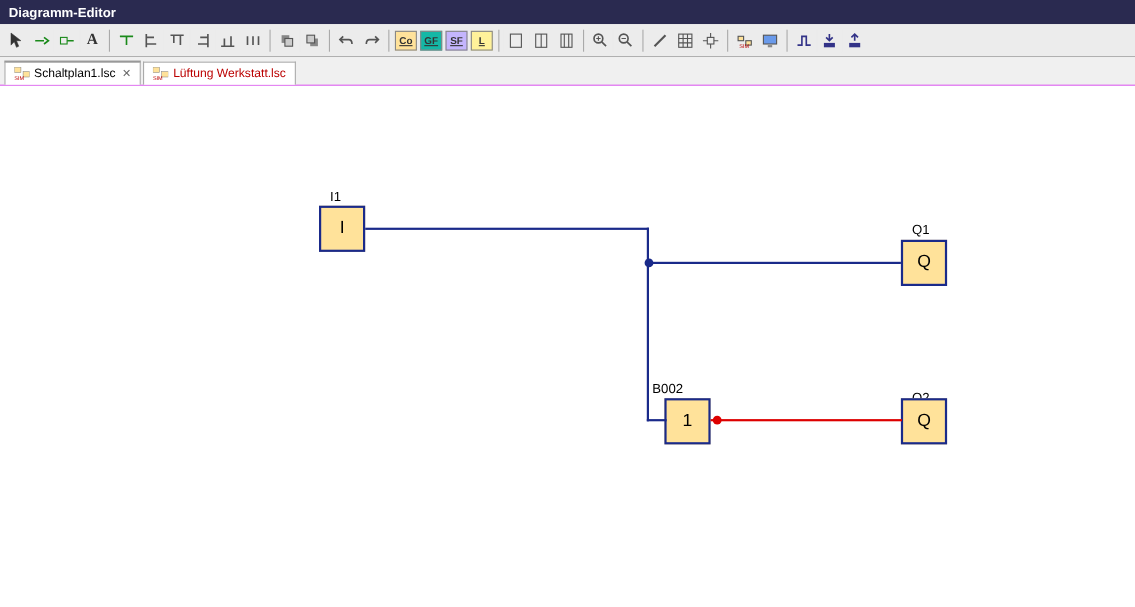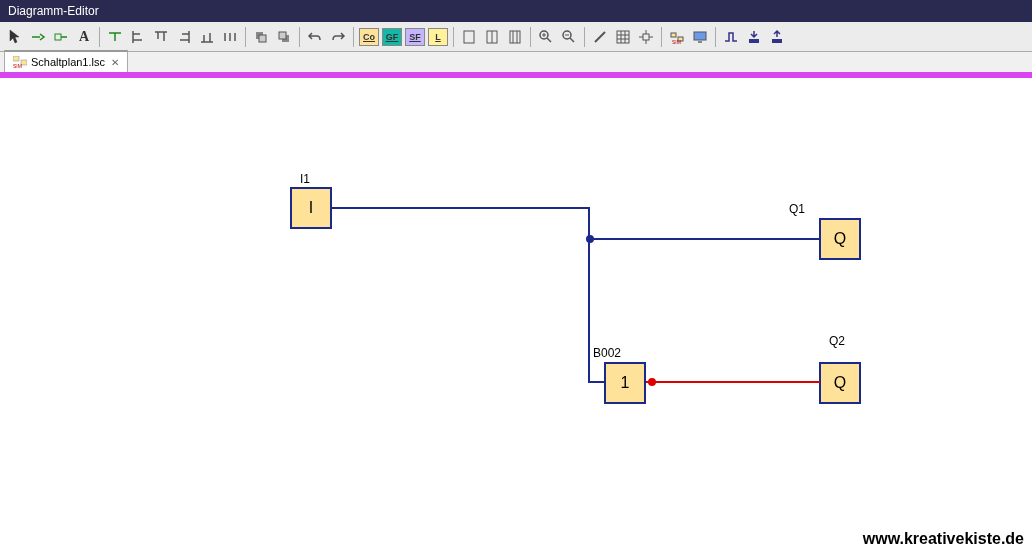--- a/index.html
+++ b/index.html
@@ -1,22 +1,22 @@
 <!DOCTYPE html>
 <html><head>
 <meta charset="utf-8">
 <style>
 * { box-sizing: border-box; margin: 0; padding: 0; }
 body { font-family: Tahoma, Arial, sans-serif; font-size: 11px; background: #fff; width: 1032px; height: 552px; overflow: hidden; position: relative; }
-.titlebar { background: #2a2a50; color: #fff; padding: 4px 8px; font-weight: normal; font-size: 12px; height: 22px; }
+.titlebar { background: #2a2a50; color: #fff; padding: 4px 8px; font-weight: bold; font-size: 12px; height: 22px; }
 .toolbar { background: #ececec; border-bottom: 1px solid #aaa; padding: 2px 4px; height: 30px; display: flex; align-items: center; gap: 1px; }
 .tool-btn { width: 22px; height: 22px; border: 1px solid transparent; background: #ececec; display: inline-flex; align-items: center; justify-content: center; cursor: pointer; font-size: 10px; color: #333; }
 .tool-sep { width: 1px; height: 20px; background: #aaa; margin: 0 3px; }
 .tool-letter { width: 20px; height: 18px; border: 1px solid #888; font-size: 9px; font-weight: bold; display: inline-flex; align-items: center; justify-content: center; text-decoration: underline; }
-.tabs { background: #f0f0f0; border-bottom: 6px solid #d946ef; height: 26px; display: flex; align-items: flex-end; padding-left: 4px; }
+.tabs { background: #f0f0f0; border-bottom: 1px solid #d946ef; height: 26px; display: flex; align-items: flex-end; padding-left: 4px; }
 .tab { background: #fff; border: 1px solid #aaa; border-bottom: none; padding: 4px 8px; margin-right: 2px; display: flex; align-items: center; gap: 4px; font-size: 11px; cursor: pointer; }
 .tab-active { border-top: 2px solid #999; }
 .tab-icon { width: 14px; height: 12px; display: inline-block; font-size: 8px; }
 .tab-close { color: #666; font-size: 10px; cursor: pointer; margin-left: 2px; }
 .canvas { position: relative; width: 100%; height: 474px; background: #fff; background-image: radial-gradient(circle, #888 0.5px, transparent 0.5px); background-size: 14px 14px; background-position: 7px 7px; text-align: center; }
 .block { position: absolute; width: 42px; height: 42px; background: #ffe29a; border: 2px solid #1a2a8a; display: flex; align-items: center; justify-content: center; font-size: 16px; font-weight: normal; color: #000; }
 .block-label { position: absolute; font-size: 12px; color: #000; }
 .wire { position: absolute; pointer-events: none; }
 .wire-h { height: 2px; }
 .wire-v { width: 2px; }
@@ -220,54 +220,61 @@
 <div class="tabs">
   <div class="tab tab-active">
     <span class="tab-icon"><svg viewBox="0 0 14 12">
           <rect x="0" y="0" width="6" height="5" fill="#ffe29a" stroke="#888" stroke-width="0.5"></rect>
           <rect x="8" y="4" width="6" height="5" fill="#ffe29a" stroke="#888" stroke-width="0.5"></rect>
           <text x="0" y="12" font-size="5" fill="#b00">SIM</text>
         </svg></span>
     <span>Schaltplan1.lsc</span>
     <span class="tab-close">✕</span>
   </div>
+  <div class="tab">
+    <span class="tab-icon"><svg viewBox="0 0 14 12">
+          <rect x="0" y="0" width="6" height="5" fill="#ffe29a" stroke="#888" stroke-width="0.5"></rect>
+          <rect x="8" y="4" width="6" height="5" fill="#ffe29a" stroke="#888" stroke-width="0.5"></rect>
+          <text x="0" y="12" font-size="5" fill="#b00">SIM</text>
+        </svg></span>
+    <span class="red-text">Lüftung Werkstatt.lsc</span>
+  </div>
 </div>
 
 <div class="canvas">
 
   <div class="block-label" style="left:300px;top:94px">I1</div>
   <div class="block" style="left:290px;top:109px">
       <span>I</span>
     </div>
 
-  <div class="block-label" style="left:789px;top:124px">Q1</div>
+  <div class="block-label" style="left:829px;top:124px">Q1</div>
   <div class="block" style="left:819px;top:140px">
       <span>Q</span>
     </div>
 
   <div class="block-label" style="left:593px;top:268px">B002</div>
   <div class="block" style="left:604px;top:284px">
       <span>1</span>
     </div>
 
-  <div class="block-label" style="left:829px;top:256px">Q2</div>
+  <div class="block-label" style="left:829px;top:276px">Q2</div>
   <div class="block" style="left:819px;top:284px">
       <span>Q</span>
     </div>
 
   <div class="wire wire-h wire-blue" style="left:332px;top:129px;width:258px"></div>
 
   <div class="wire wire-h wire-blue" style="left:590px;top:160px;width:229px"></div>
 
   <div class="wire wire-v wire-blue" style="left:588px;top:129px;height:33px"></div>
 
   <div class="wire wire-v wire-blue" style="left:588px;top:160px;height:145px"></div>
 
   <div class="wire wire-h wire-blue" style="left:588px;top:303px;width:18px"></div>
 
   <div class="dot dot-blue" style="left:590px;top:161px"></div>
 
   <div class="wire wire-h wire-red" style="left:646px;top:303px;width:174px"></div>
 
   <div class="dot dot-red" style="left:652px;top:304px"></div>
 
-  <div class="watermark">www.kreativekiste.de</div>
 </div>
 
 </body></html>

